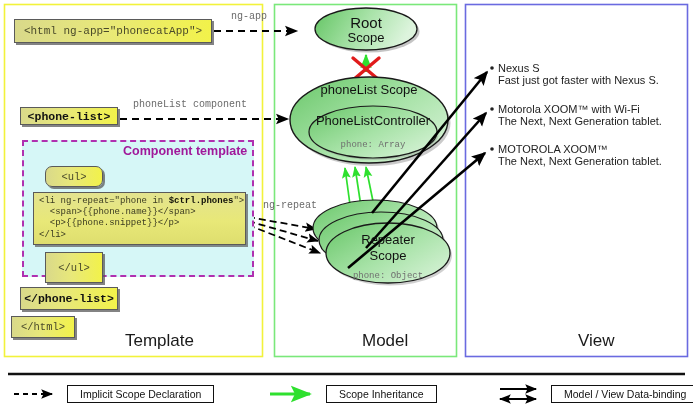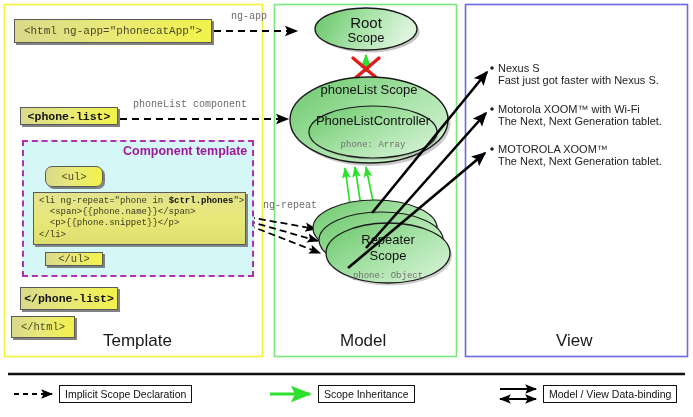--- a/index.html
+++ b/index.html
@@ -4,21 +4,21 @@
 <style>
   html,body{margin:0;padding:0;background:#ffffff;}
   body{
     font-family:"Liberation Sans", sans-serif;
     width:693px;height:417px;position:relative;overflow:hidden;
   }
   .stage{position:absolute;left:0;top:0;width:693px;height:417px;}
   svg.layer{position:absolute;left:0;top:0;width:693px;height:417px;overflow:visible;}
   .panel-label{
     position:absolute;font-size:17px;color:#1a1a1a;
-    font-family:"Liberation Sans", sans-serif;white-space:nowrap;
+    font-family:"Liberation Sans", sans-serif;white-space:nowrap;margin-left:22px;
   }
   
   .tagbox{
     position:absolute;box-sizing:border-box;
     border:1px solid #5a5a5a;
     background:linear-gradient(to right,#d9d98a 0%,#e8e87a 45%,#f2f24a 100%);
     box-shadow:2px 2px 0 rgba(90,90,90,0.75);
     font-family:"Liberation Mono","DejaVu Sans Mono",monospace;
     color:#4a4a2a;display:flex;align-items:center;justify-content:center;
     white-space:nowrap;
@@ -60,21 +60,21 @@
     font-family:"Liberation Mono","DejaVu Sans Mono",monospace;font-size:10px;
   }
   
   .view-item{position:absolute;white-space:nowrap;}
   .view-title{font-size:11px;color:#222;font-family:"Liberation Sans", sans-serif;}
   .view-snippet{font-size:11px;color:#222;font-family:"Liberation Sans", sans-serif;}
   
   .legend-box{
     position:absolute;box-sizing:border-box;border:1px solid #111;background:#fff;
     font-size:10.5px;color:#111;display:flex;align-items:center;
-    padding:0 5px;white-space:nowrap;font-family:"Liberation Sans", sans-serif;
+    padding:0 12px;white-space:nowrap;font-family:"Liberation Sans", sans-serif;margin-left:8px;
   }
 </style>
 </head>
 <body>
 
 <div class="stage">
 
   <svg class="layer" viewBox="0 0 693 417">
     <defs>
       <linearGradient id="scopeGrad" x1="0" y1="0" x2="1" y2="0.25">
@@ -187,21 +187,21 @@
 
   <div class="tagbox" style="left:45px;top:166px;width:58px;height:21px;font-size:10.5px;border-radius:7px;">
     <span>&lt;ul&gt;</span>
   </div>
 
   <div class="codeblock" style="left:33px;top:192px;width:213px;height:53px;"><span>&lt;li ng-repeat="phone in </span><b>$ctrl.phones</b><span>"&gt;</span>
 <span>  &lt;span&gt;{{phone.name}}&lt;/span&gt;</span>
 <span>  &lt;p&gt;{{phone.snippet}}&lt;/p&gt;</span>
 <span>&lt;/li&gt;</span></div>
 
-  <div class="tagbox" style="left:45px;top:252px;width:58px;height:14px;font-size:10.5px;">
+  <div class="tagbox" style="left:45px;top:252px;width:58px;height:31px;font-size:10.5px;">
     <span>&lt;/ul&gt;</span>
   </div>
 
   <div class="tagbox bold" style="left:20px;top:287px;width:98px;height:23px;font-size:11.5px;">
     <span>&lt;/phone-list&gt;</span>
   </div>
 
   <div class="tagbox" style="left:11px;top:316px;width:64px;height:22px;font-size:10.5px;">
     <span>&lt;/html&gt;</span>
   </div>

